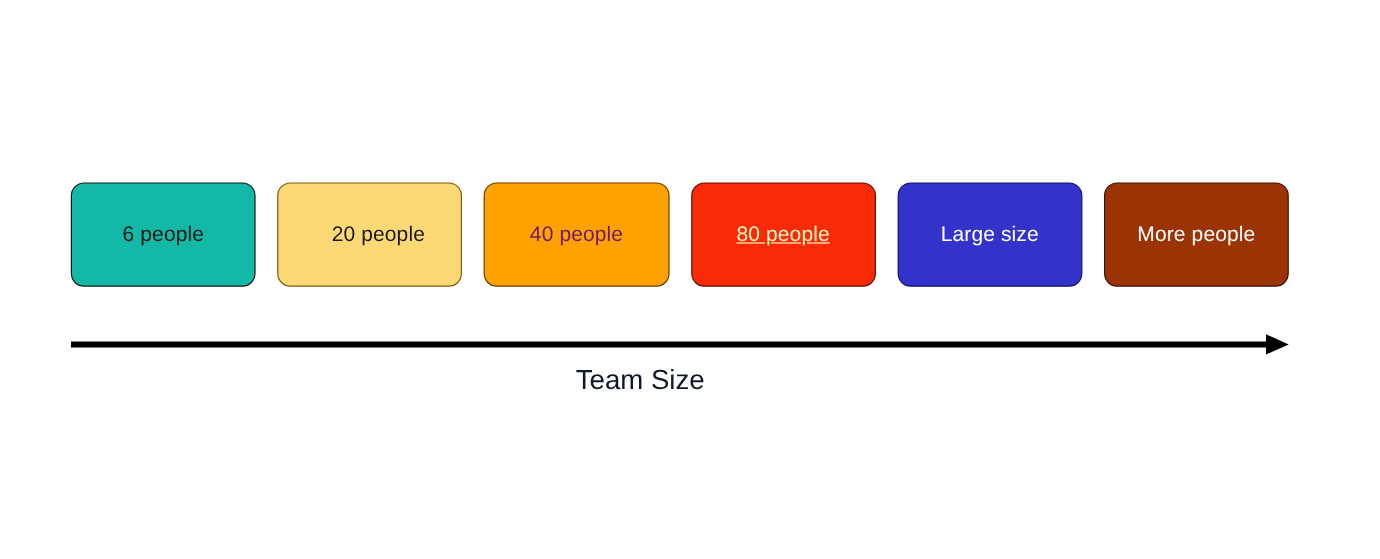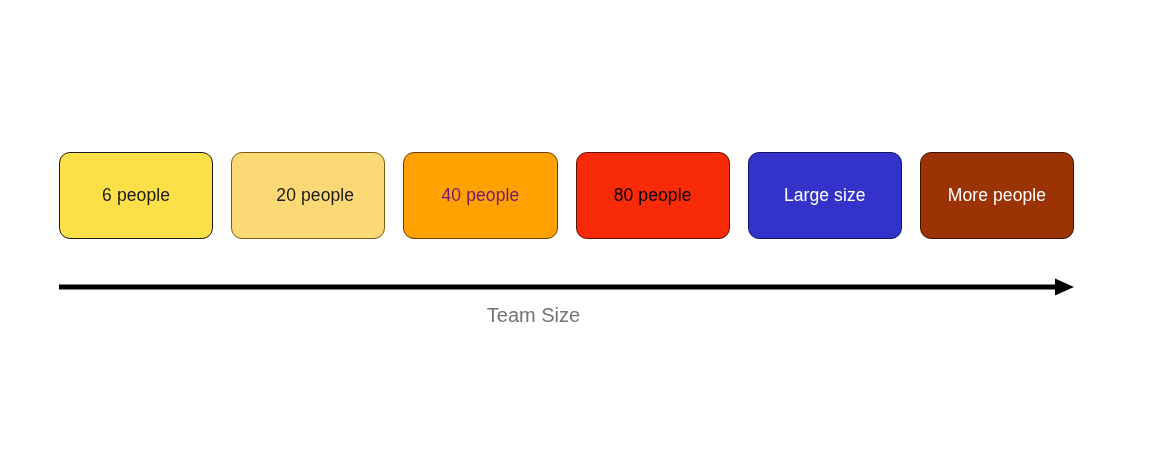--- a/index.html
+++ b/index.html
@@ -64,47 +64,47 @@
     width: 1015px;
     height: 24px;
   }
 
   #axis-caption {
     position: absolute;
     left: 0;
     top: 305px;
     width: 1067px;
     text-align: center;
-    font-size: 20px;
-    color: #737373;
+    font-size: 23px;
+    color: #0f172a;
     line-height: 1;
     white-space: nowrap;
   }
 </style>
 </head>
 <body>
 
 <div id="diagram-canvas">
 
   <div id="stage-row">
 
-    <div class="stage-box" style="background:#fde047;border-color:#1a1a1a;">
+    <div class="stage-box" style="background:#14b8a6;border-color:#1a1a1a;">
       <span class="stage-label" style="color:#1a1a1a;">6 people</span>
     </div>
 
     <div class="stage-box" style="background:#fcd975;border-color:#7a5c10;">
       <span class="stage-label" style="color:#1a1a1a;margin-left:14px;">20 people</span>
     </div>
 
     <div class="stage-box" style="background:#ffa200;border-color:#6b3d00;">
       <span class="stage-label" style="color:#701a75;">40 people</span>
     </div>
 
     <div class="stage-box" style="background:#f92a07;border-color:#5e1303;">
-      <span class="stage-label" style="color:#000000;">80 people</span>
+      <span class="stage-label" style="color:#fef9c3;text-decoration:underline;">80 people</span>
     </div>
 
     <div class="stage-box" style="background:#3333cc;border-color:#141466;">
       <span class="stage-label" style="color:#ffffff;">Large size</span>
     </div>
 
     <div class="stage-box" style="background:#9c3305;border-color:#3d1402;">
       <span class="stage-label" style="color:#ffffff;">More people</span>
     </div>
 

